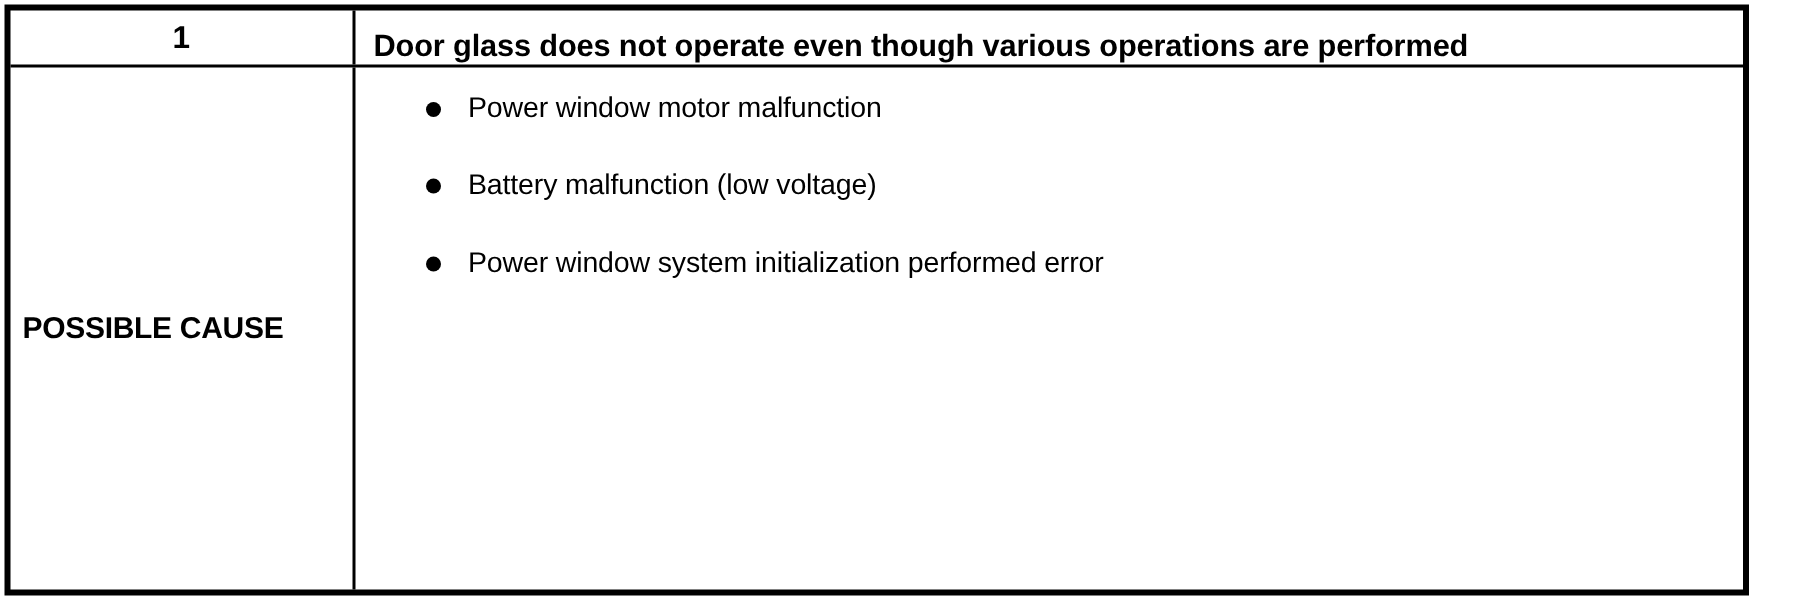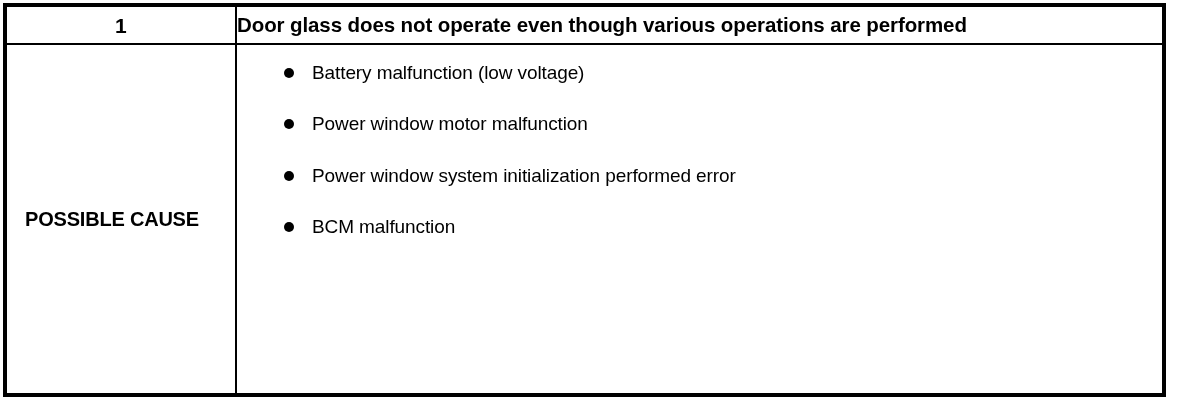--- a/index.html
+++ b/index.html
@@ -54,21 +54,22 @@
   .header-number-cell .num {
     font-size: 21px;
     font-weight: bold;
     line-height: 1;
     letter-spacing: 0.2px;
   }
   .header-title-cell {
     flex: 1 1 auto;
     box-sizing: border-box;
     display: flex;
-    align-items: center;
+    align-items: flex-end;
+    padding-left: 12px;
     overflow: hidden;
   }
   .header-title-cell .title {
     font-size: 20.5px;
     font-weight: bold;
     line-height: 1.1;
     white-space: nowrap;
     letter-spacing: -0.1px;
   }
 
@@ -78,21 +79,21 @@
     flex: 1 1 auto;
     min-height: 0;
   }
   .label-cell {
     flex: 0 0 230px;
     box-sizing: border-box;
     border-right: 2px solid #000000;
     display: flex;
     align-items: center;
     justify-content: flex-start;
-    padding-left: 18px;
+    padding-left: 8px;
   }
   .label-cell .label-text {
     font-size: 20px;
     font-weight: bold;
     line-height: 1.1;
     white-space: nowrap;
     letter-spacing: -0.2px;
   }
 
   .causes-cell {
@@ -152,32 +153,28 @@
 
     <div class="body-row">
       <div class="label-cell">
         <span class="label-text">POSSIBLE CAUSE</span>
       </div>
 
       <div class="causes-cell">
         <ul class="cause-list">
           <li class="cause-item">
             <span class="bullet"></span>
+            <span class="cause-text">Power window motor malfunction</span>
+          </li>
+          <li class="cause-item">
+            <span class="bullet"></span>
             <span class="cause-text">Battery malfunction (low voltage)</span>
           </li>
           <li class="cause-item">
             <span class="bullet"></span>
-            <span class="cause-text">Power window motor malfunction</span>
-          </li>
-          <li class="cause-item">
-            <span class="bullet"></span>
             <span class="cause-text">Power window system initialization performed error</span>
-          </li>
-          <li class="cause-item">
-            <span class="bullet"></span>
-            <span class="cause-text">BCM malfunction</span>
           </li>
         </ul>
       </div>
     </div>
 
   </div>
 </div>
 
 </body></html>

